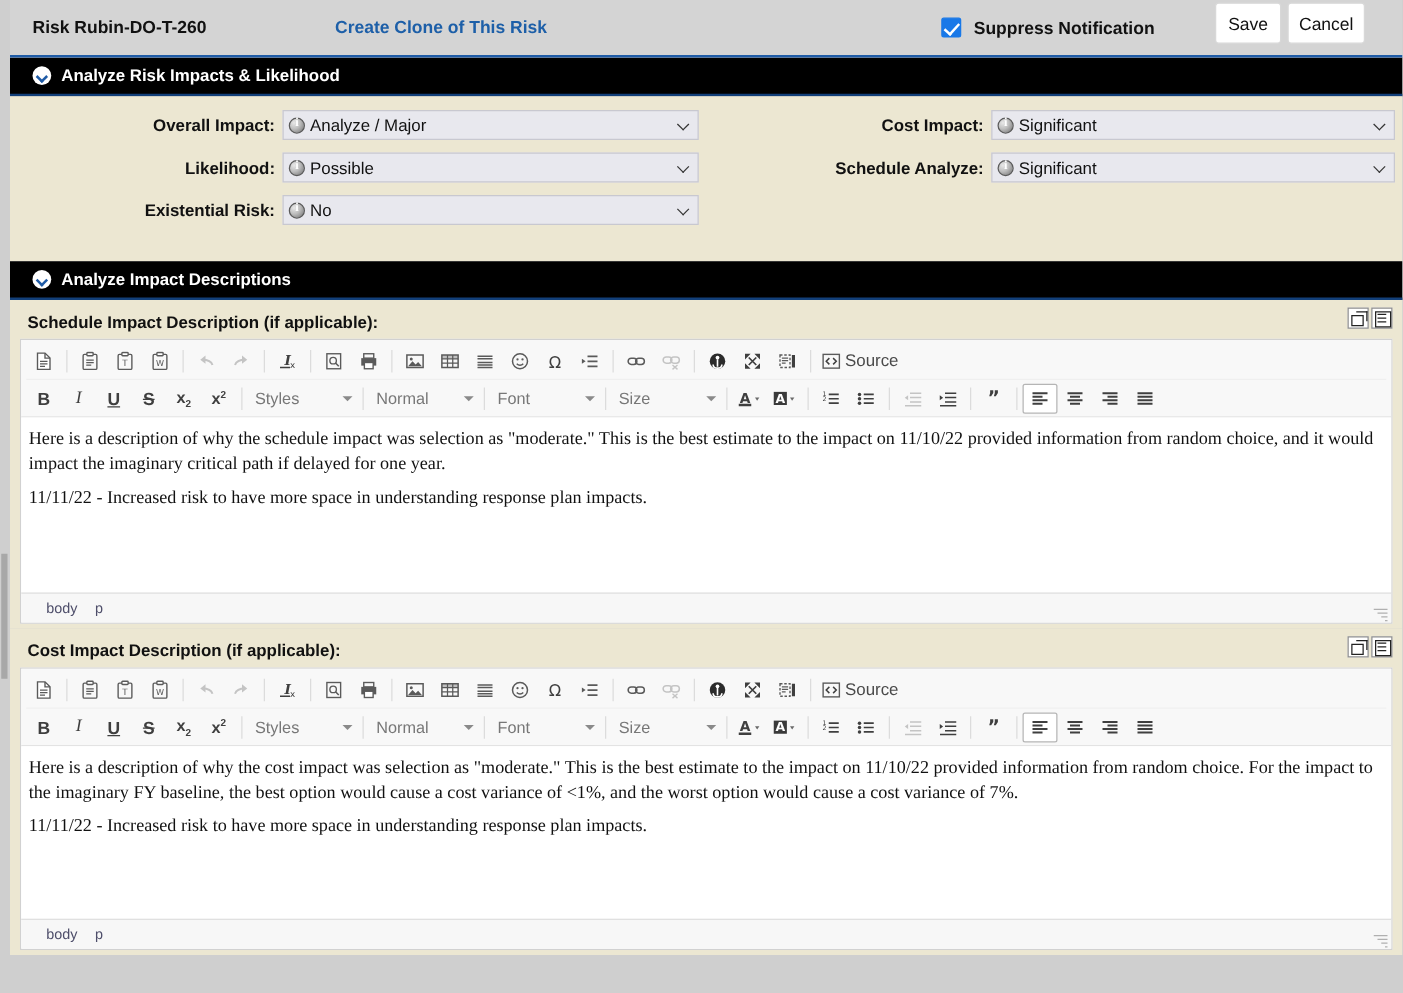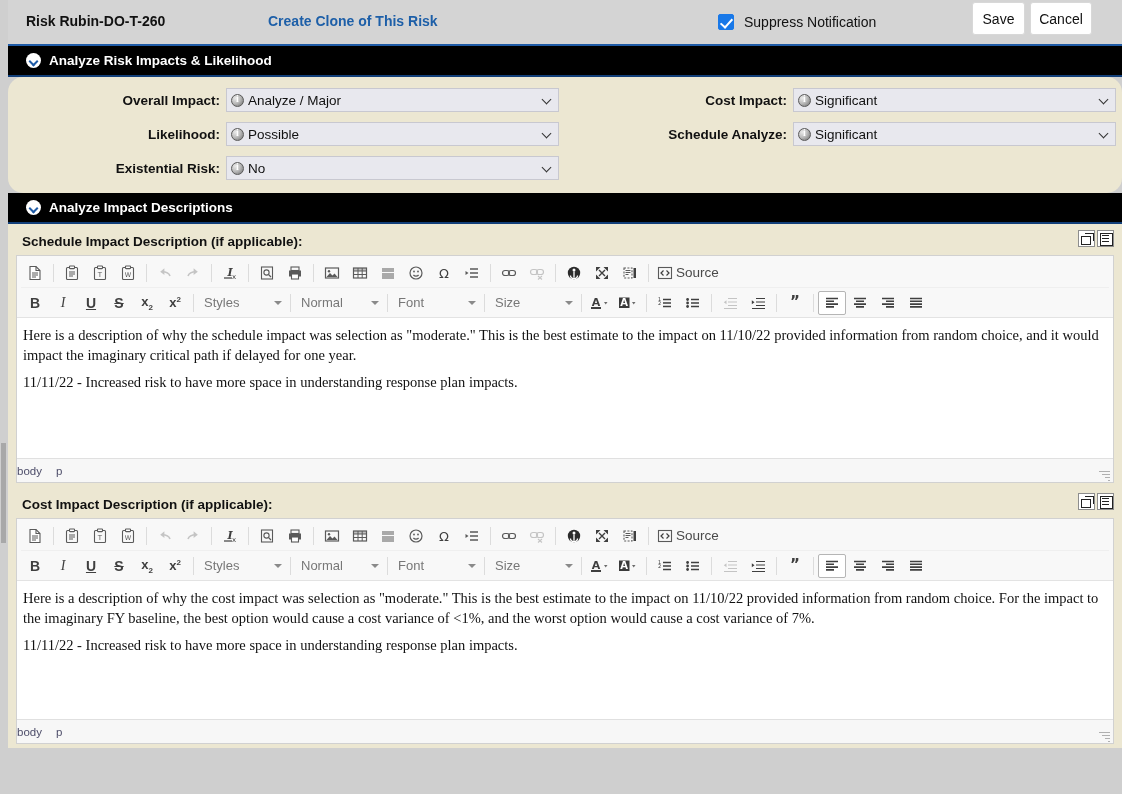--- a/index.html
+++ b/index.html
@@ -33,22 +33,22 @@
   }
   .risk-title {
     position:absolute; left:18px; top:13px;
     font-weight:bold; font-size:14px; color:#111;
   }
   .clone-link {
     position:absolute; left:260px; top:13px;
     font-weight:bold; font-size:14px; color:#1d5fa8; cursor:pointer;
   }
   .suppress-wrap {
-    position:absolute; left:710px; top:7px;
-    display:flex; align-items:center; gap:10px; height:30px;
+    position:absolute; left:745px; top:7px;
+    display:flex; align-items:center; gap:10px; height:30px;font-weight:bold;
   }
   .chk {
     width:16px; height:16px; background:#1878e8; border:1px solid #1878e8;
     position:relative; border-radius:2px; cursor:pointer;
   }
   .chk::after {
     content:""; position:absolute; left:4px; top:1px;
     width:5px; height:10px; border:solid #fff; border-width:0 2px 2px 0;
     transform:rotate(42deg);
   }
@@ -75,21 +75,21 @@
     position:relative; flex:0 0 auto;
   }
   .caret::after {
     content:""; position:absolute; left:3.5px; top:4.5px;
     width:5px; height:5px; border:solid #1f5ba6; border-width:0 2.2px 2.2px 0;
     transform:rotate(45deg);
   }
 
   
   .form-region {
-    background:#ece7d2; padding:6px 0 8px 0; display:flex;border-radius:15px;
+    background:#ece7d2; padding:6px 0 24px 0; display:flex;
   }
   .form-col { width:557px; }
   .frow {
     display:flex; align-items:center; height:34px; padding:0 6px;
   }
   .flabel {
     font-weight:bold; font-size:13.5px; color:#111;
     text-align:right; padding-right:6px; white-space:nowrap;
   }
   .col-left  .flabel { width:212px; }
@@ -179,21 +179,21 @@
   .faded { opacity:.32; }
 
   .cke-body {
     background:#fff; padding:8px 6px 6px 6px;
     font-family:"Liberation Serif", serif; font-size:14.5px; color:#111;
     line-height:1.35;
   }
   .cke-body p { margin:0 0 8px 0; }
   .cke-status {
     height:24px; background:#f7f7f7; border-top:1px solid #e0e0e0;
-    display:flex; align-items:center; gap:14px; padding-left:0;
+    display:flex; align-items:center; gap:14px; padding-left:20px;
     font-size:11.5px; color:#4e4e6a; position:relative;text-align:right;
   }
   .grip {
     position:absolute; right:3px; bottom:2px; width:12px; height:12px;
     cursor:nwse-resize;
   }
   .grip i { display:block; height:1px; background:#b0b0b0; margin-left:auto; }
   .grip i:nth-child(1){ width:11px; margin-top:3px;}
   .grip i:nth-child(2){ width:8px; margin-top:2px;}
   .grip i:nth-child(3){ width:5px; margin-top:2px;}

